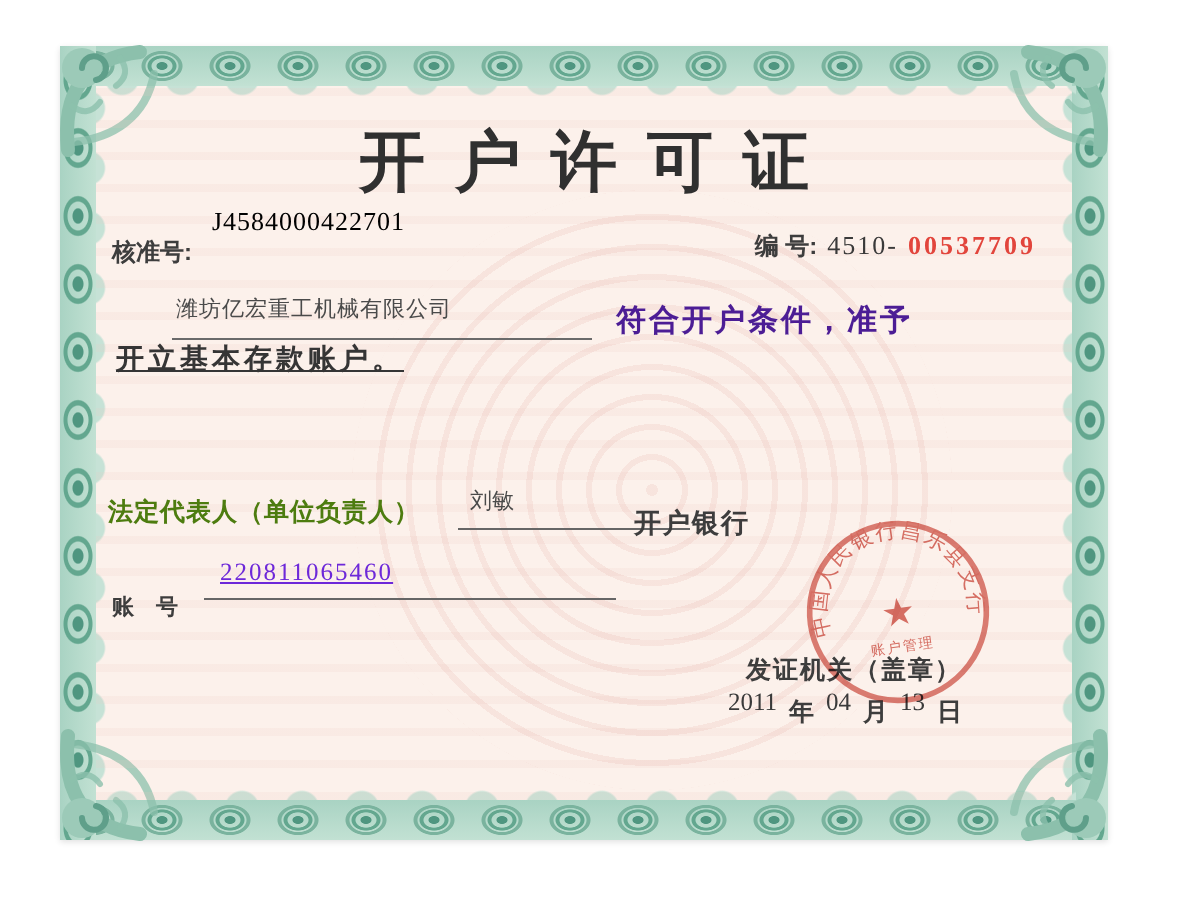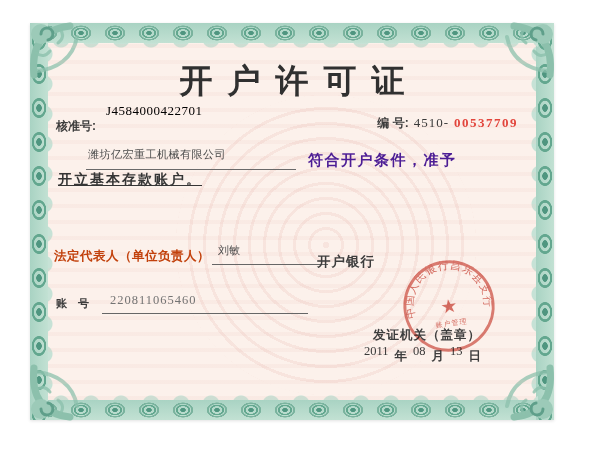--- a/index.html
+++ b/index.html
@@ -74,34 +74,34 @@
   .serial-number{font-size:13px;font-weight:700;color:#e2453c;letter-spacing:1.5px;}
   .line1{position:absolute;left:52px;top:124px;display:flex;align-items:flex-end;}
   .lead{font-size:15px;font-weight:700;color:#353535;letter-spacing:1px;}
   .company-box{
     width:208px;border-bottom:1px solid #6a6a6a;margin-left:4px;
     font-size:11px;color:#4a4a4a;padding:0 0 7px 2px;letter-spacing:.5px;
   }
   .after{font-size:15px;font-weight:700;color:#4c1d95;letter-spacing:1.5px;margin-left:12px;}
   .line2{position:absolute;left:28px;top:148px;font-size:14px;font-weight:700;color:#353535;letter-spacing:2px;text-decoration:underline;}
   .rep-row{position:absolute;left:24px;top:220px;display:flex;align-items:flex-end;}
-  .rep-label{font-size:12.5px;font-weight:700;color:#c2410c;letter-spacing:.5px;}
+  .rep-label{font-size:12.5px;font-weight:700;color:#4d7c0f;letter-spacing:.5px;}
   .rep-name-box{
-    width:110px;border-bottom:1px solid #666;margin-left:2px;
+    width:110px;border-bottom:1px solid #666;margin-left:19px;
     font-size:11px;color:#4a4a4a;padding:0 0 6px 6px;
   }
   .bank-label{position:absolute;left:287px;top:230px;font-size:13.5px;font-weight:700;color:#3d3d3d;letter-spacing:1px;}
   .bank-value{
     position:absolute;left:341px;top:203px;width:188px;
     font-size:11px;line-height:1.6;color:#4a4a4a;border-bottom:1px solid #666;padding-bottom:2px;
   }
   .acct-label{position:absolute;left:26px;top:273px;font-size:11px;font-weight:700;color:#3d3d3d;}
   .acct-value{
-    position:absolute;left:72px;top:270px;width:198px;border-bottom:1px solid #666;
-    font-size:12.5px;color:#737373;letter-spacing:1px;padding:0 0 5px 8px;
+    position:absolute;left:72px;top:256px;width:198px;border-bottom:1px solid #666;
+    font-size:12.5px;color:#6d28d9;letter-spacing:1px;padding:0 0 5px 8px;text-decoration:underline;
   }
   .issuer{position:absolute;left:343px;top:304px;font-size:12.5px;font-weight:700;color:#3d3d3d;letter-spacing:1px;}
   .date-row{position:absolute;left:334px;top:320px;font-size:12.5px;color:#3a3a3a;}
   .d-num{font-family:"Liberation Serif","DejaVu Serif",serif;}
   .d-unit{position:relative;top:5px;margin:0 6px;font-weight:700;color:#3d3d3d;}
   
   .seal{
     position:absolute;left:372px;top:236px;width:94px;height:94px;
     transform:rotate(-8deg);mix-blend-mode:multiply;opacity:.92;
   }
@@ -179,21 +179,21 @@
     <span class="rep-name-box cn-serif">刘敏</span>
   </div>
 
   <div class="bank-label">开户银行</div>
 
   <div class="acct-label">账　号</div>
   <div class="acct-value cn-serif">220811065460</div>
 
   <div class="issuer">发证机关（盖章）</div>
   <div class="date-row">
-    <span class="d-num">2011</span><span class="d-unit">年</span><span class="d-num">08</span><span class="d-unit">月</span><span class="d-num">13</span><span class="d-unit">日</span>
+    <span class="d-num">2011</span><span class="d-unit">年</span><span class="d-num">04</span><span class="d-unit">月</span><span class="d-num">13</span><span class="d-unit">日</span>
   </div>
 
   <div class="seal">
     <svg viewBox="0 0 100 100">
       <circle cx="50" cy="50" r="47" fill="none" stroke="#d5685e" stroke-width="3" opacity=".9"></circle>
       <path id="sealArc" d="M 22,74 A 38,38 0 1 1 78,74" fill="none"></path>
       <text font-size="11.5" fill="#d5685e" letter-spacing="1" font-family="Liberation Serif, DejaVu Serif, serif">
         <textPath href="#sealArc" startOffset="50%" text-anchor="middle">中国人民银行昌乐县支行</textPath>
       </text>
       <text x="50" y="57" text-anchor="middle" font-size="20" fill="#d5685e">★</text>

